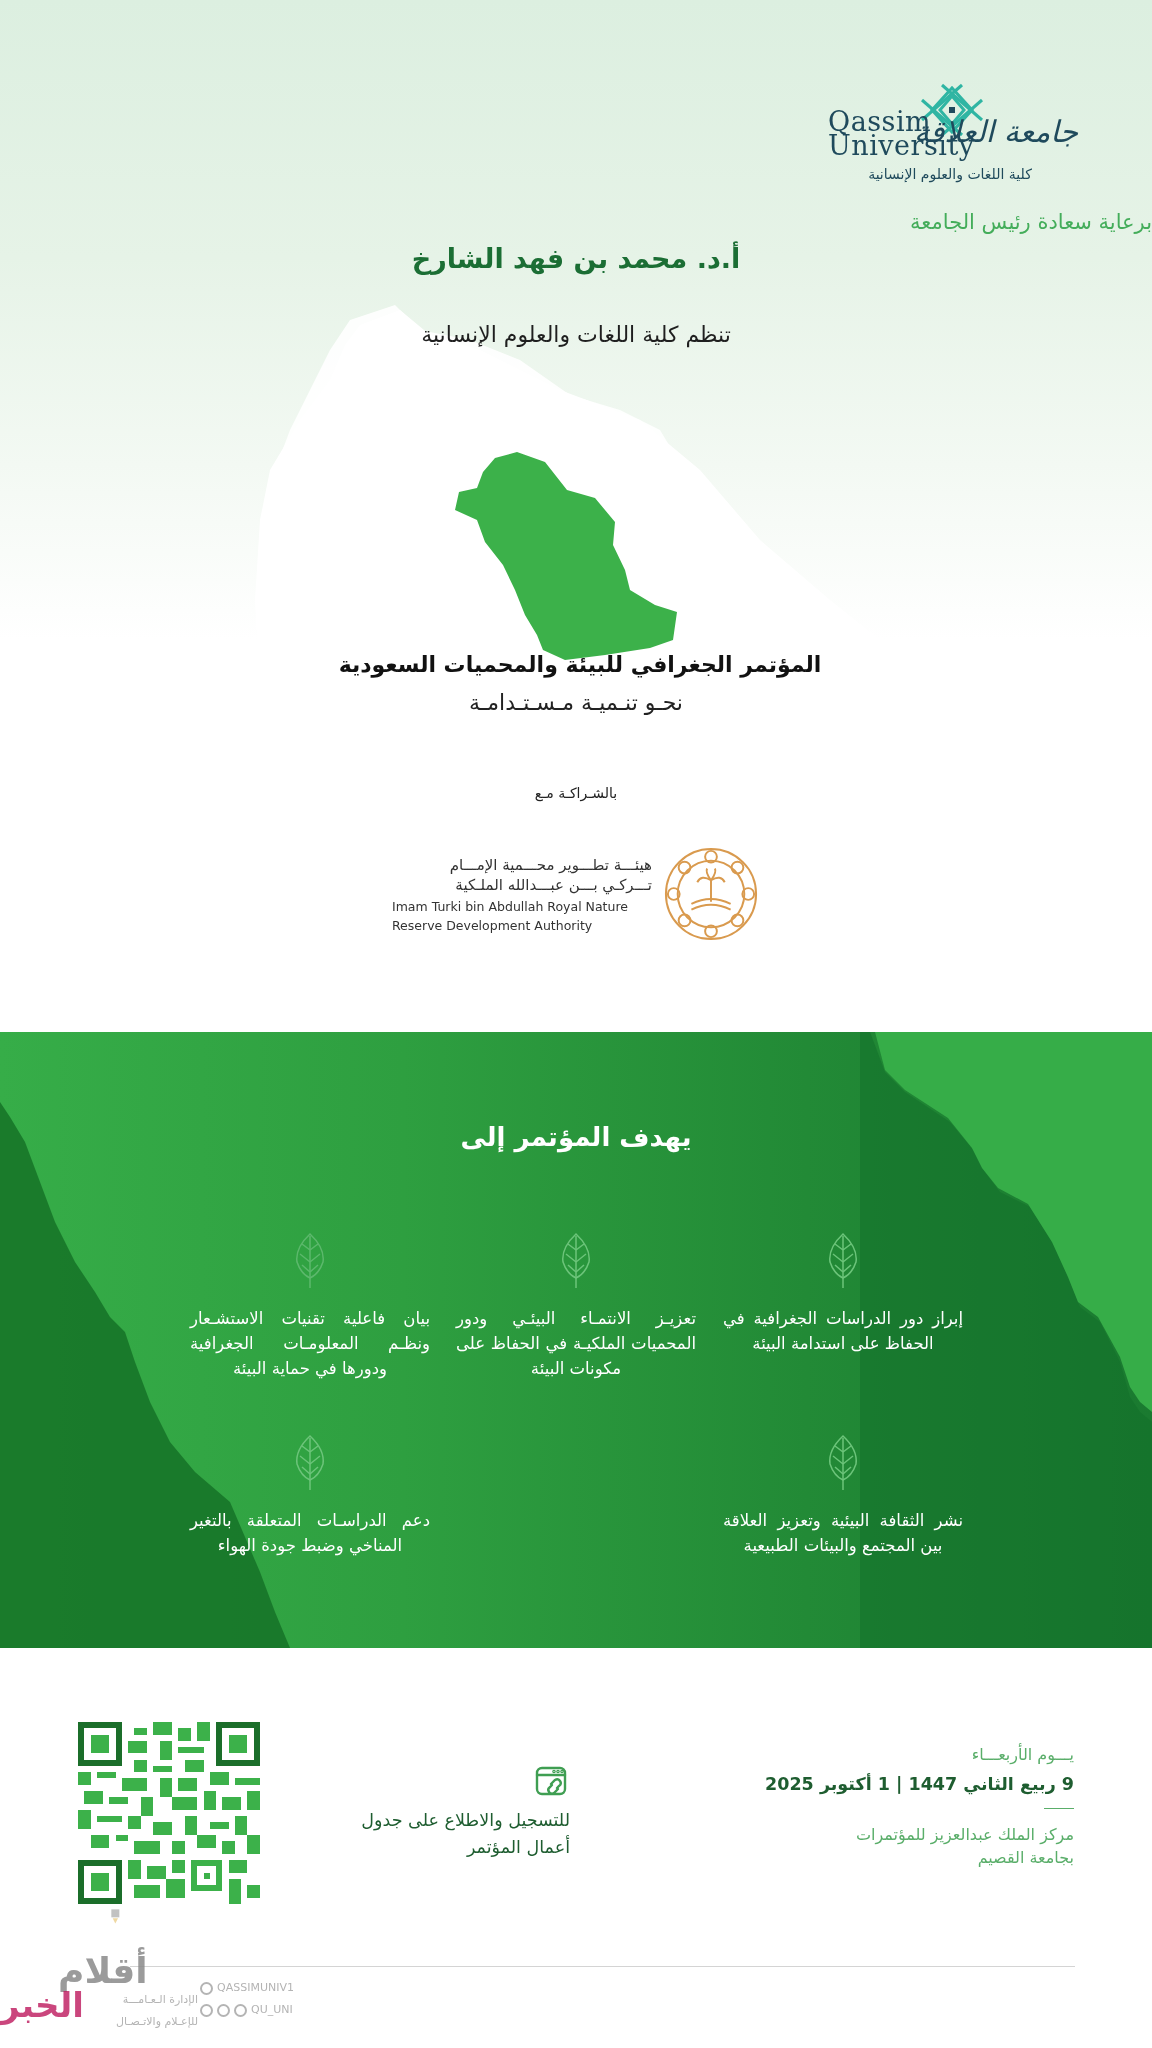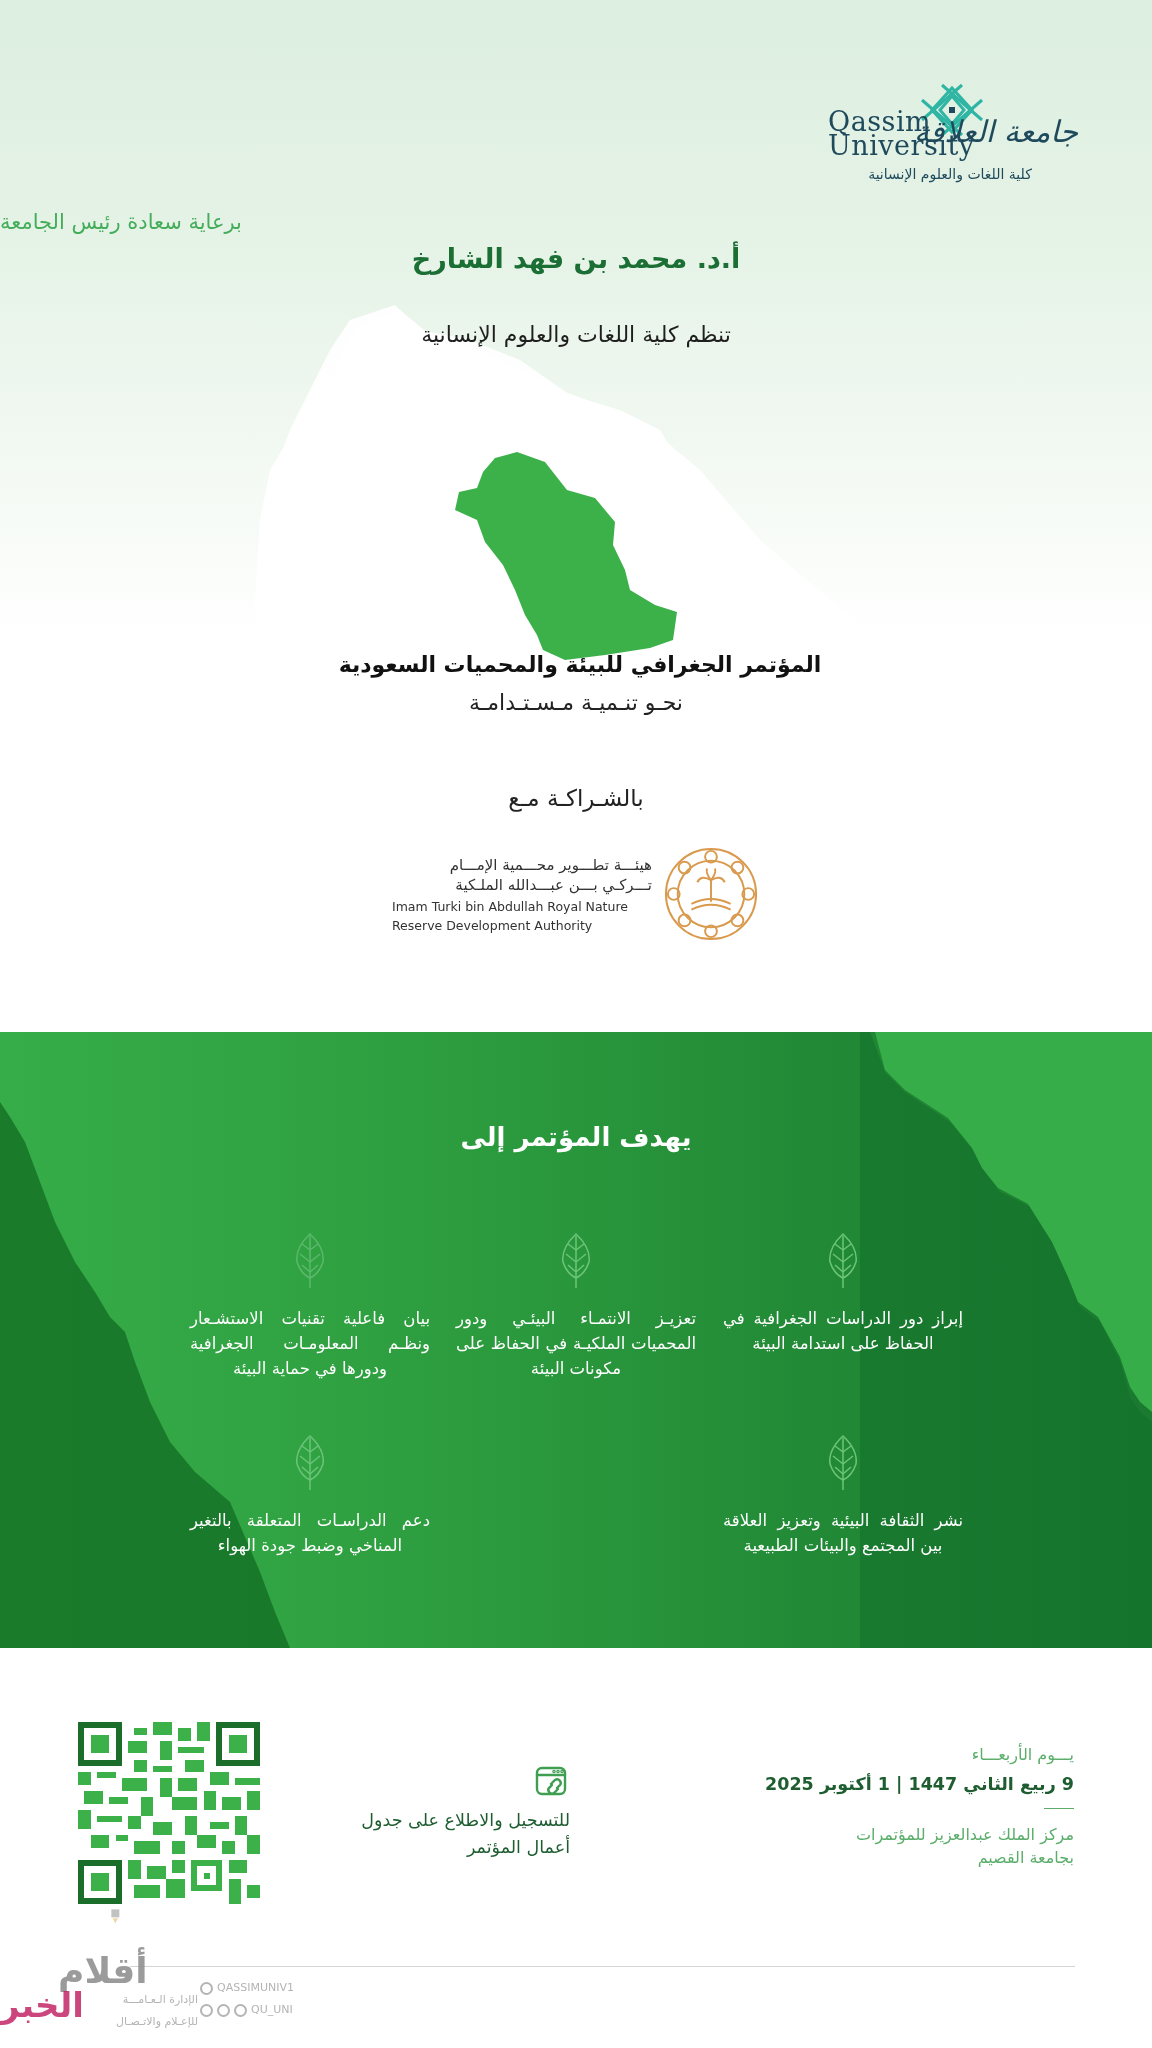--- a/index.html
+++ b/index.html
@@ -19,29 +19,29 @@
       position: absolute; left: 8px; top: 30px; font-family: "DejaVu Serif", "Liberation Serif", serif;
       color: #1f4a5c; font-size: 27px; line-height: 24px; letter-spacing: 0.5px; direction: ltr; text-align: left;
     }
     .logo-ar {
       position: absolute; right: 2px; top: 34px; color: #1f4a5c; font-size: 30px; font-family: "DejaVu Serif", serif;
       font-style: italic;
     }
     .logo-mark { position: absolute; left: 92px; top: 0; width: 80px; height: 60px; }
     .logo-sub { position: absolute; left: 0; right: 0; top: 86px; text-align: center; font-size: 14px; color: #1f4a5c; }
 
-    .patron-label { position: absolute; left: 0; width: 1152px; top: 210px; text-align: left; color: #44ad5a; font-size: 21px; }
+    .patron-label { position: absolute; left: 0; width: 1152px; top: 210px; text-align: right; color: #44ad5a; font-size: 21px; }
     .patron-name { position: absolute; left: 0; width: 1152px; top: 243px; text-align: center; color: #1b6e34; font-size: 27px; font-weight: bold; }
     .organizer { position: absolute; left: 0; width: 1152px; top: 322px; text-align: center; color: #1f1f1f; font-size: 22px; }
 
     .ksa-map { position: absolute; left: 455px; top: 450px; width: 230px; height: 210px; }
 
     .conf-title { position: absolute; left: 0; width: 1152px; top: 652px; text-align: center; color: #111; font-size: 22px; font-weight: bold; padding-left: 8px; }
     .conf-sub { position: absolute; left: 0; width: 1152px; top: 690px; text-align: center; color: #222; font-size: 22px; letter-spacing: 3px; }
-    .partner-label { position: absolute; left: 0; width: 1152px; top: 785px; text-align: center; color: #222; font-size: 23px; }
+    .partner-label { position: absolute; left: 0; width: 1152px; top: 785px; text-align: center; color: #222; font-size: 14px; }
 
     .partner { position: absolute; left: 400px; top: 845px; width: 360px; height: 100px; }
     .partner-emblem { position: absolute; right: 0; top: 0; width: 98px; height: 98px; }
     .partner-ar { position: absolute; right: 108px; top: 10px; width: 260px; text-align: right; color: #333; font-size: 15px; line-height: 20px; }
     .partner-en { position: absolute; right: 108px; top: 52px; width: 260px; text-align: left; direction: ltr; color: #333; font-size: 12.5px; line-height: 19px; }
 
     
     .goals {
       position: absolute; left: 0; top: 1032px; width: 1152px; height: 616px; overflow: hidden;
       background: linear-gradient(90deg, #36ad48 0%, #2e9f40 35%, #228a36 70%, #1a7a30 100%);

